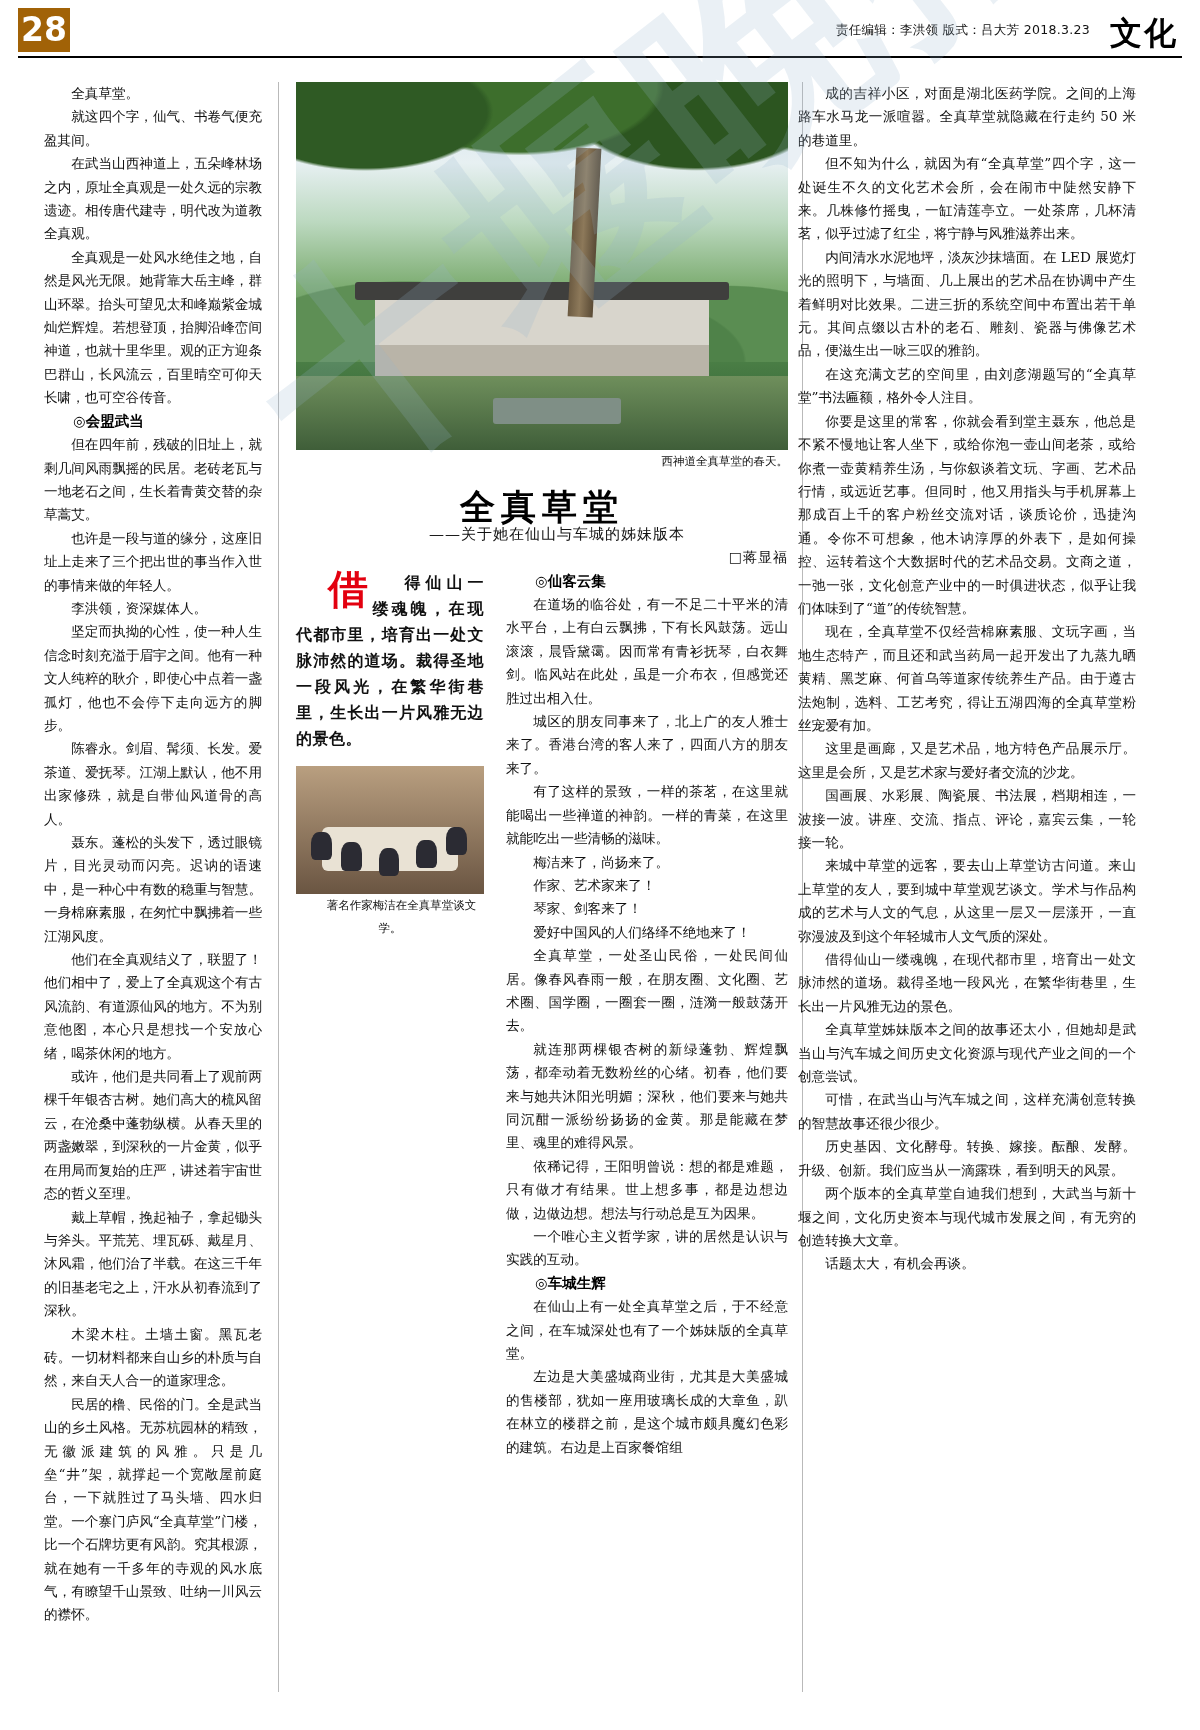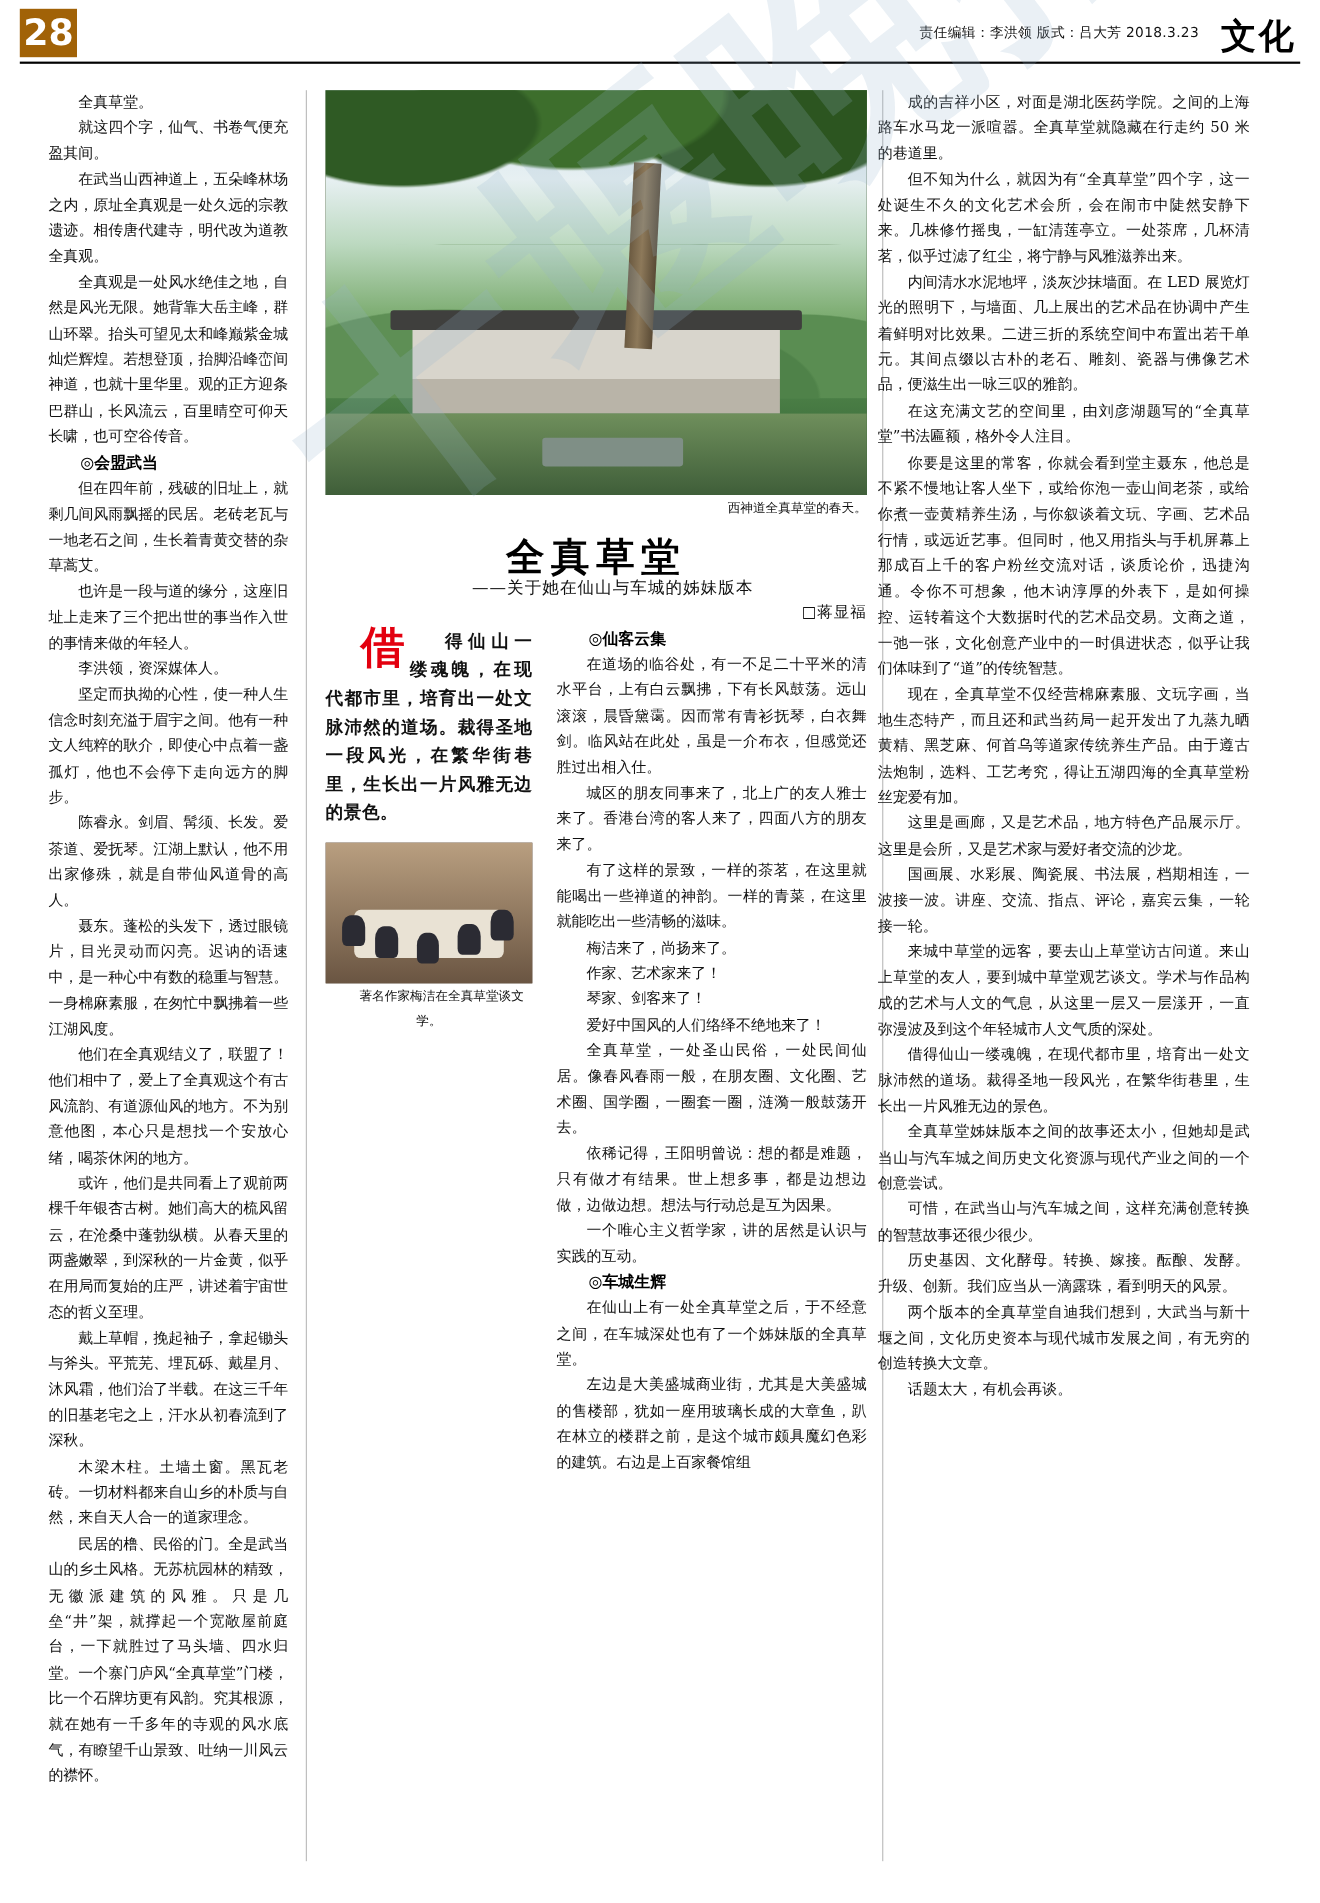--- a/index.html
+++ b/index.html
@@ -322,20 +322,21 @@
     <div class="subcol-r">
       <p class="subhead">◎仙客云集</p>
       <p>在道场的临谷处，有一不足二十平米的清水平台，上有白云飘拂，下有长风鼓荡。远山滚滚，晨昏黛霭。因而常有青衫抚琴，白衣舞剑。临风站在此处，虽是一介布衣，但感觉还胜过出相入仕。</p>
       <p>城区的朋友同事来了，北上广的友人雅士来了。香港台湾的客人来了，四面八方的朋友来了。</p>
       <p>有了这样的景致，一样的茶茗，在这里就能喝出一些禅道的神韵。一样的青菜，在这里就能吃出一些清畅的滋味。</p>
       <p>梅洁来了，尚扬来了。</p>
       <p>作家、艺术家来了！</p>
       <p>琴家、剑客来了！</p>
       <p>爱好中国风的人们络绎不绝地来了！</p>
       <p>全真草堂，一处圣山民俗，一处民间仙居。像春风春雨一般，在朋友圈、文化圈、艺术圈、国学圈，一圈套一圈，涟漪一般鼓荡开去。</p>
+      <p>就连那两棵银杏树的新绿蓬勃、辉煌飘荡，都牵动着无数粉丝的心绪。初春，他们要来与她共沐阳光明媚；深秋，他们要来与她共同沉酣一派纷纷扬扬的金黄。那是能藏在梦里、魂里的难得风景。</p>
       <p>依稀记得，王阳明曾说：想的都是难题，只有做才有结果。世上想多事，都是边想边做，边做边想。想法与行动总是互为因果。</p>
       <p>一个唯心主义哲学家，讲的居然是认识与实践的互动。</p>
       <p class="subhead">◎车城生辉</p>
       <p>在仙山上有一处全真草堂之后，于不经意之间，在车城深处也有了一个姊妹版的全真草堂。</p>
       <p>左边是大美盛城商业街，尤其是大美盛城的售楼部，犹如一座用玻璃长成的大章鱼，趴在林立的楼群之前，是这个城市颇具魔幻色彩的建筑。右边是上百家餐馆组</p>
     </div>
 
   </div>
 </div>
 

